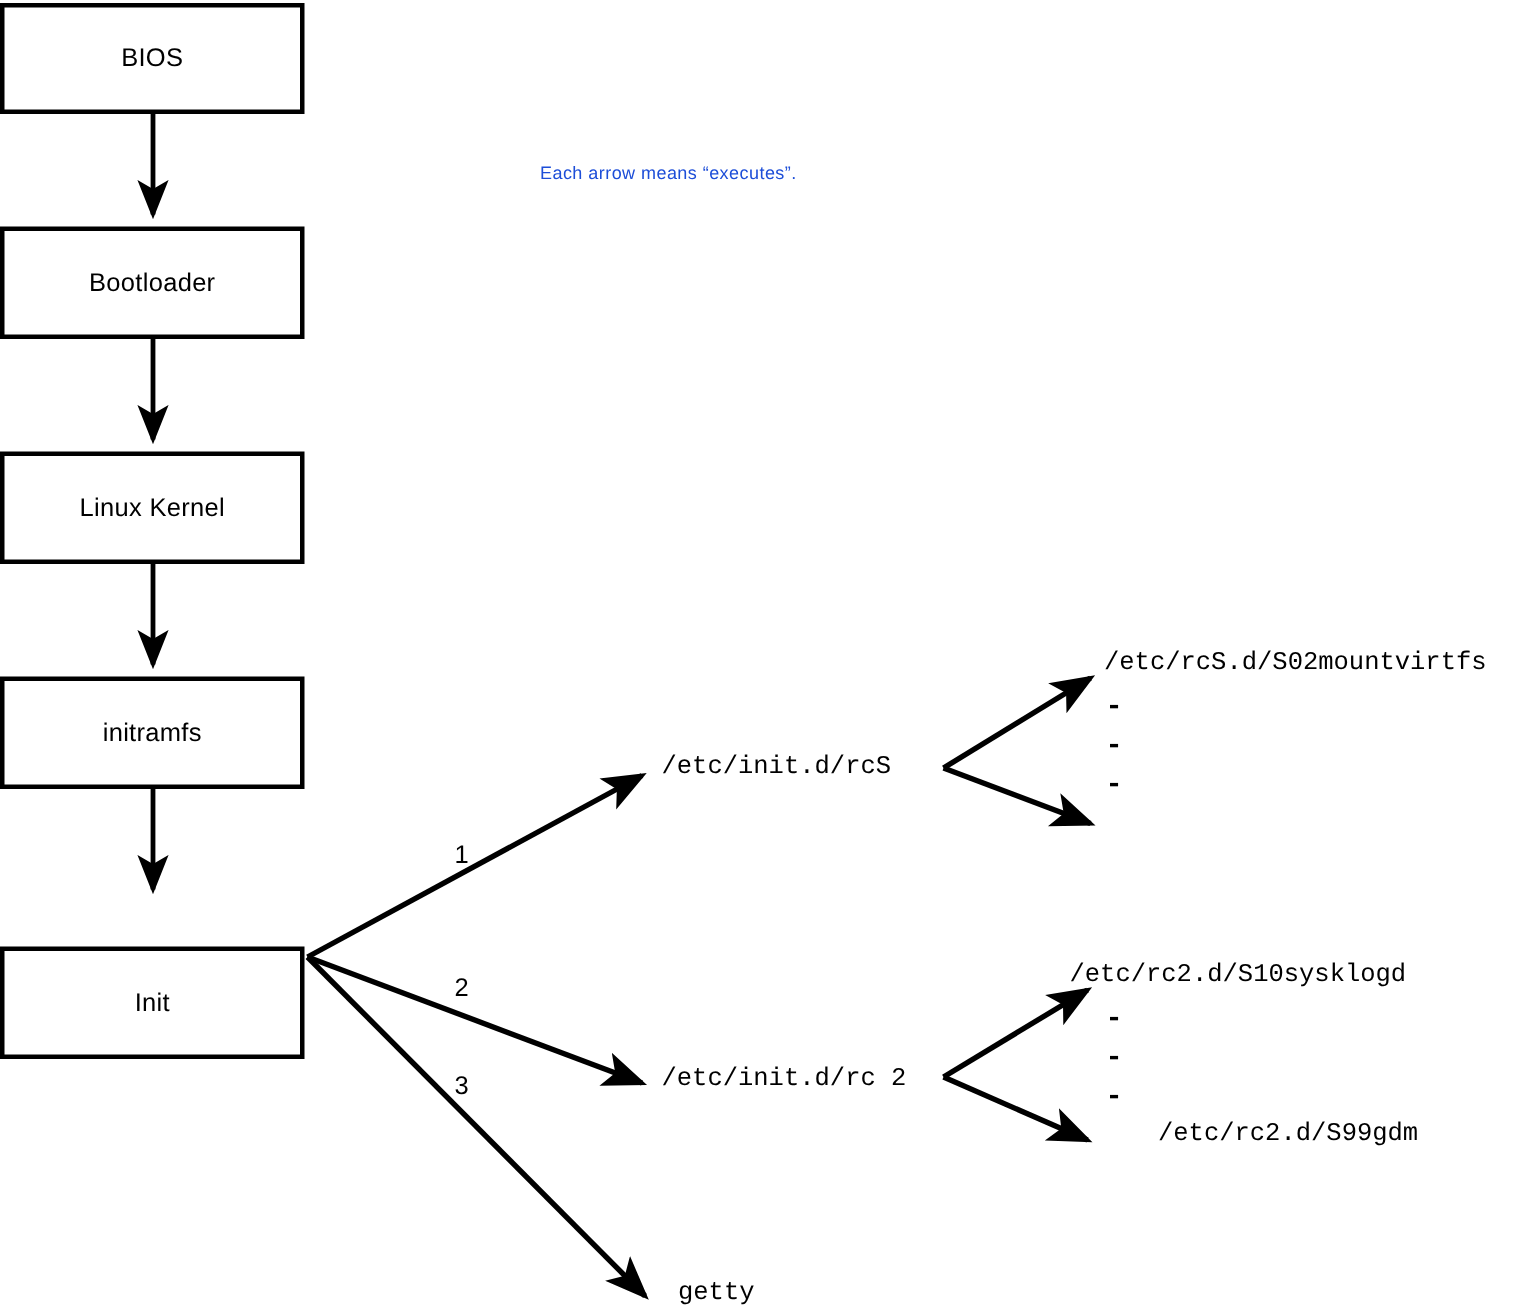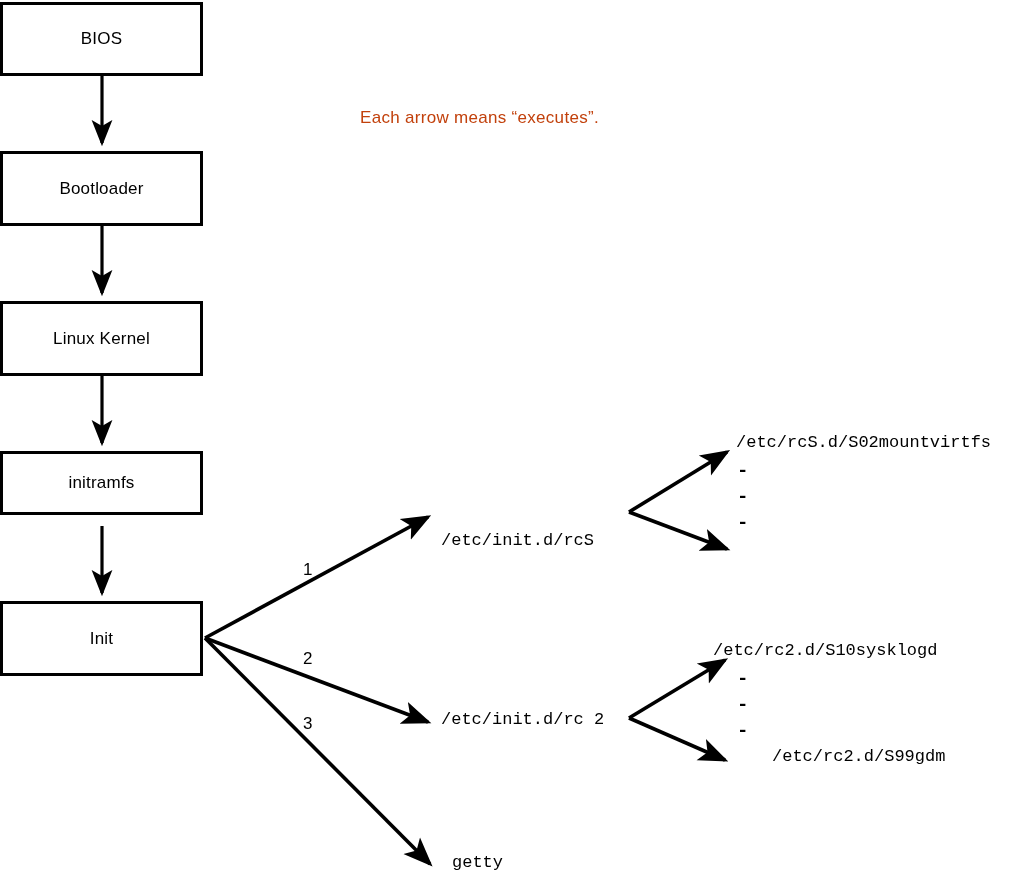--- a/index.html
+++ b/index.html
@@ -58,22 +58,22 @@
   .num-label {
     position: absolute;
     font-family: "Liberation Sans", sans-serif;
     font-size: 17px;
     color: #000000;
     line-height: 1;
   }
   .caption-text {
     position: absolute;
     font-family: "Liberation Sans", sans-serif;
-    font-size: 17px;
-    color: #c2410c;
+    font-size: 12px;
+    color: #1d4ed8;
     white-space: nowrap;
     line-height: 1;
     letter-spacing: 0.3px;
   }
 </style>
 </head>
 <body>
 
 <div id="diagram-root">
 
@@ -127,35 +127,35 @@
   </div>
 
   <div class="node-box" style="left:0px; top:301px; width:203px; height:75px;">
     <span>Linux Kernel</span>
   </div>
 
   <div class="node-box" style="left:0px; top:151px; width:203px; height:75px;">
     <span>Bootloader</span>
   </div>
 
-  <div class="node-box" style="left:0px; top:451px; width:203px; height:64px;">
+  <div class="node-box" style="left:0px; top:451px; width:203px; height:75px;">
     <span>initramfs</span>
   </div>
 
-  <div class="node-box" style="left:0px; top:601px; width:203px; height:75px;">
+  <div class="node-box" style="left:0px; top:631px; width:203px; height:75px;">
     <span>Init</span>
   </div>
 
   <div class="caption-text" style="left:360px; top:109px;">Each arrow means “executes”.</div>
 
   <div class="num-label" style="left:303px; top:561px;">1</div>
   <div class="num-label" style="left:303px; top:650px;">2</div>
   <div class="num-label" style="left:303px; top:715px;">3</div>
 
-  <div class="mono-label" style="left:441px; top:503px;margin-top:29px;">/etc/init.d/rcS</div>
+  <div class="mono-label" style="left:441px; top:503px;">/etc/init.d/rcS</div>
 
   <div class="mono-label" style="left:441px; top:711px;">/etc/init.d/rc 2</div>
 
   <div class="mono-label" style="left:452px; top:854px;">getty</div>
 
   <div class="mono-label" style="left:736px; top:434px;">/etc/rcS.d/S02mountvirtfs</div>
   <div class="ellipsis-dash" style="left:737px; top:462px;">-</div>
   <div class="ellipsis-dash" style="left:737px; top:488px;">-</div>
   <div class="ellipsis-dash" style="left:737px; top:514px;">-</div>
 

